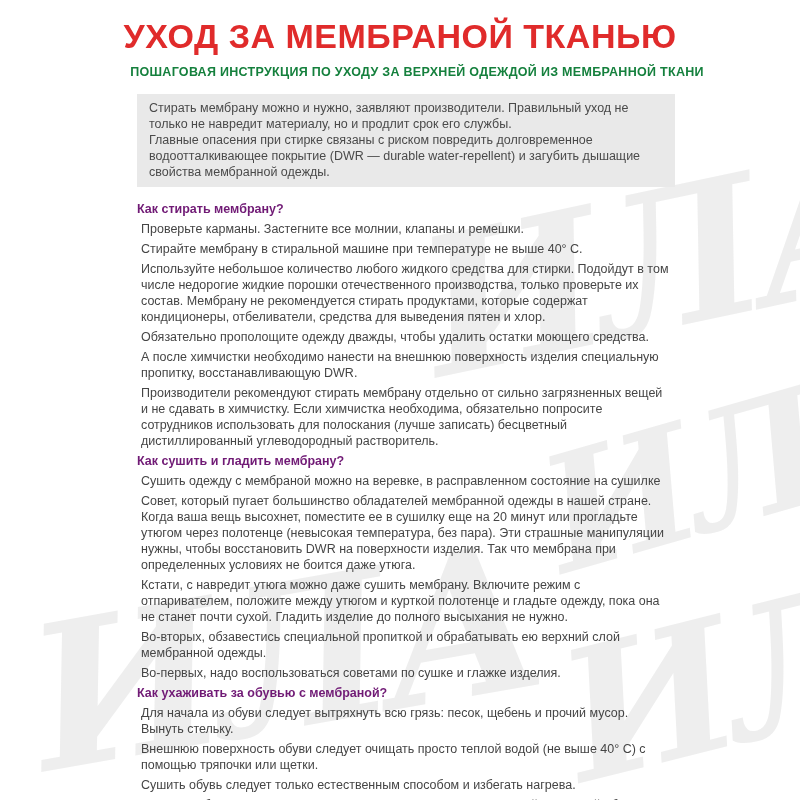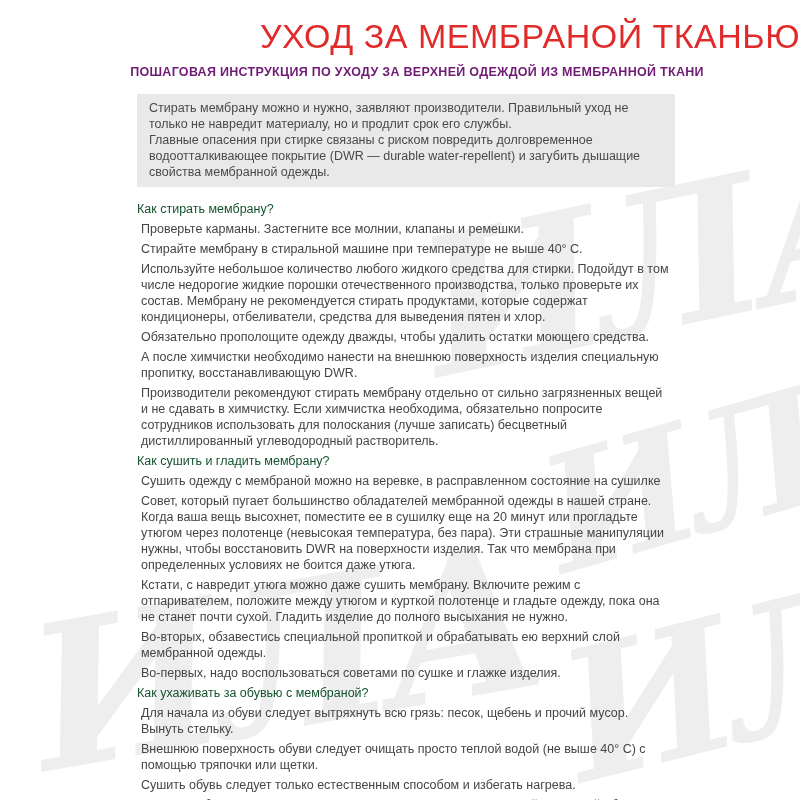--- a/index.html
+++ b/index.html
@@ -34,52 +34,52 @@
   .wm-3 { top: 540px; left: 30px;  font-size: 200px; transform: rotate(-10deg); }
   .wm-4 { top: 560px; left: 560px; font-size: 180px; transform: rotate(-14deg); }
 
   
   .content {
     position: relative;
     z-index: 1;
   }
   .title {
     margin-top: 17px;
-    text-align: right;
+    text-align: center;
     font-size: 34px;
-    font-weight: 400;
+    font-weight: 700;
     letter-spacing: 0.5px;
     color: #e02b2b;
   }
   .subtitle {
     margin-top: 9px;
     text-align: center;
     font-size: 12.5px;
     font-weight: 700;
     letter-spacing: 0.3px;
-    color: #701a75;
+    color: #15803d;
     padding-left: 34px;
   }
   .body-col {
     width: 538px;
     margin: 15px 0 0 137px;
     font-size: 12.5px;
     line-height: 16px;
     color: #454545;
   }
   .intro-box {
     background: #e9e9e9;
     padding: 6px 12px 7px 12px;
     color: #4a4a4a;
   }
   .intro-box .paragraph { margin: 0; }
   .sections { margin-top: 14px; }
   .section-heading {
-    font-weight: 400;
-    color: #14532d;
+    font-weight: 700;
+    color: #701a75;
     margin-top: 2px;
   }
   .paragraph { margin: 4px; }
 </style>
 </head>
 <body>
 
 <div class="page">
 
   <div class="watermark wm-1">ИЛА</div>

